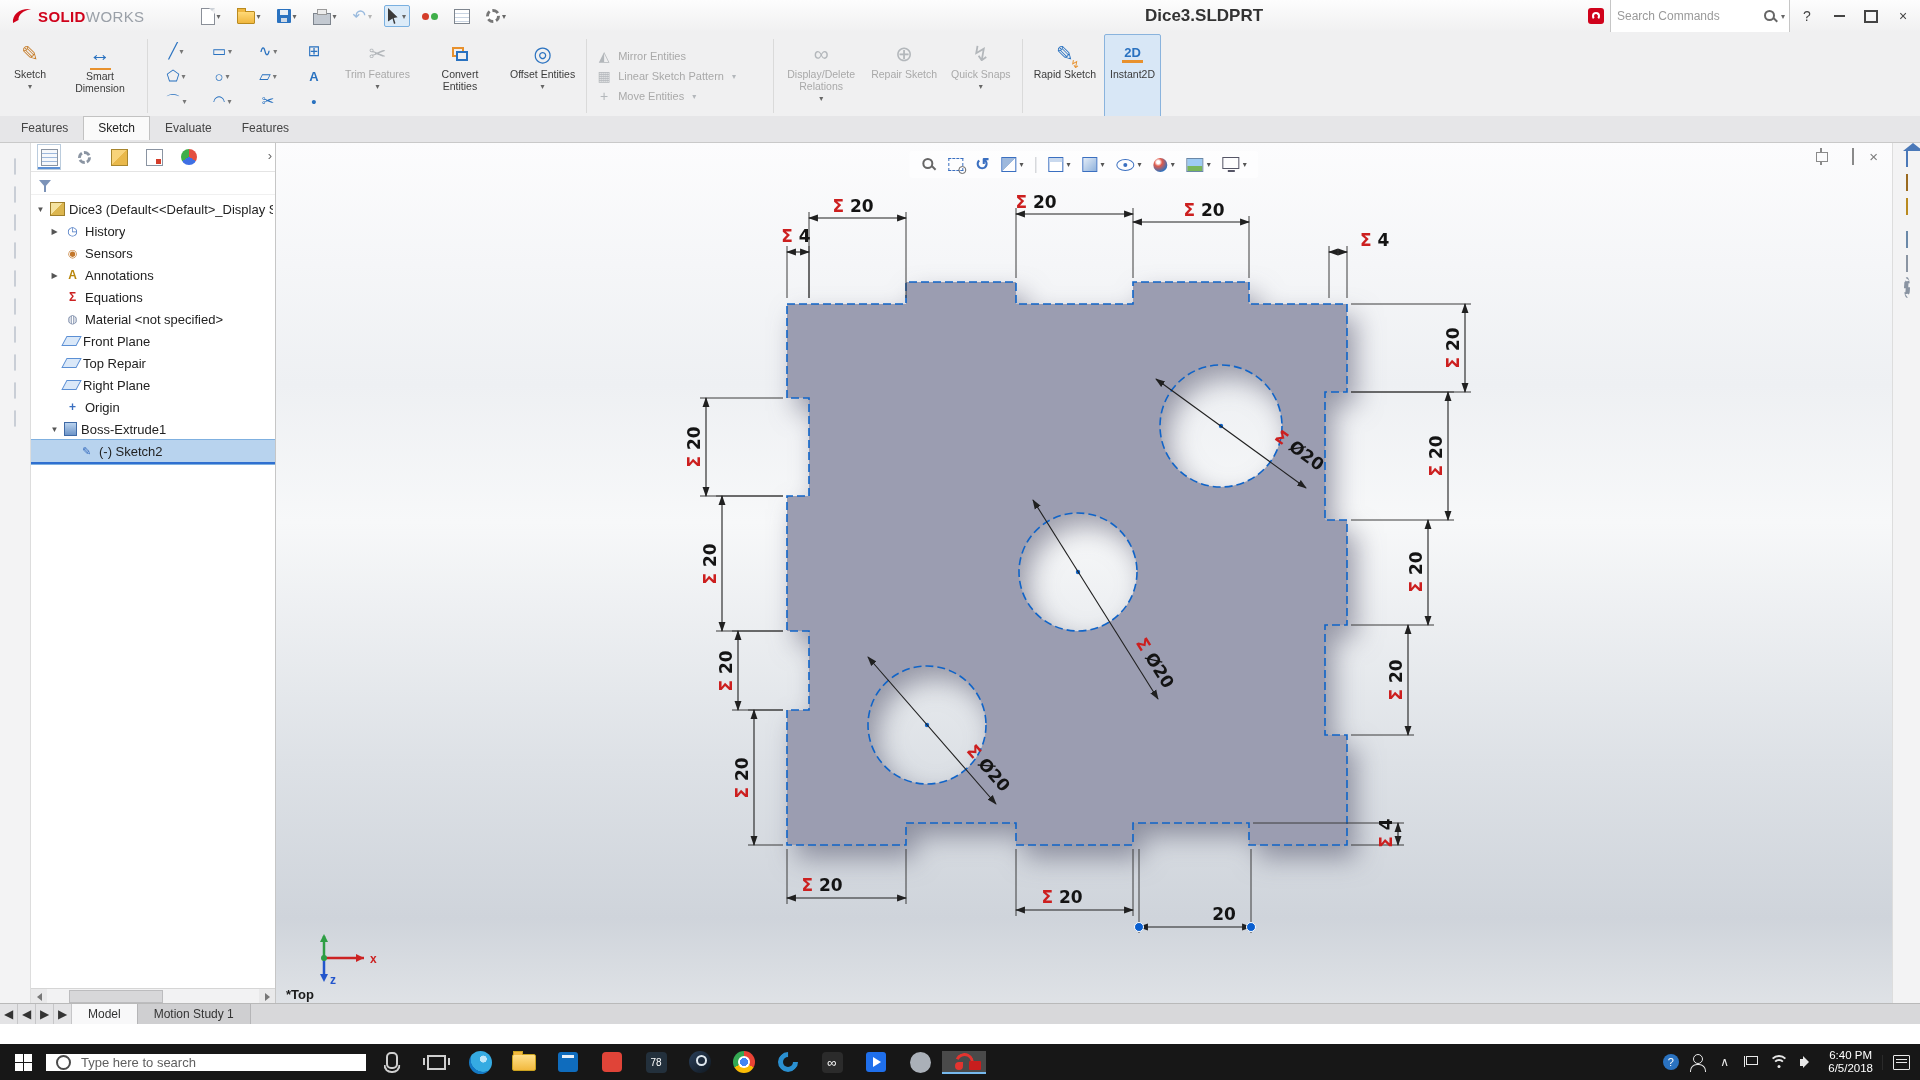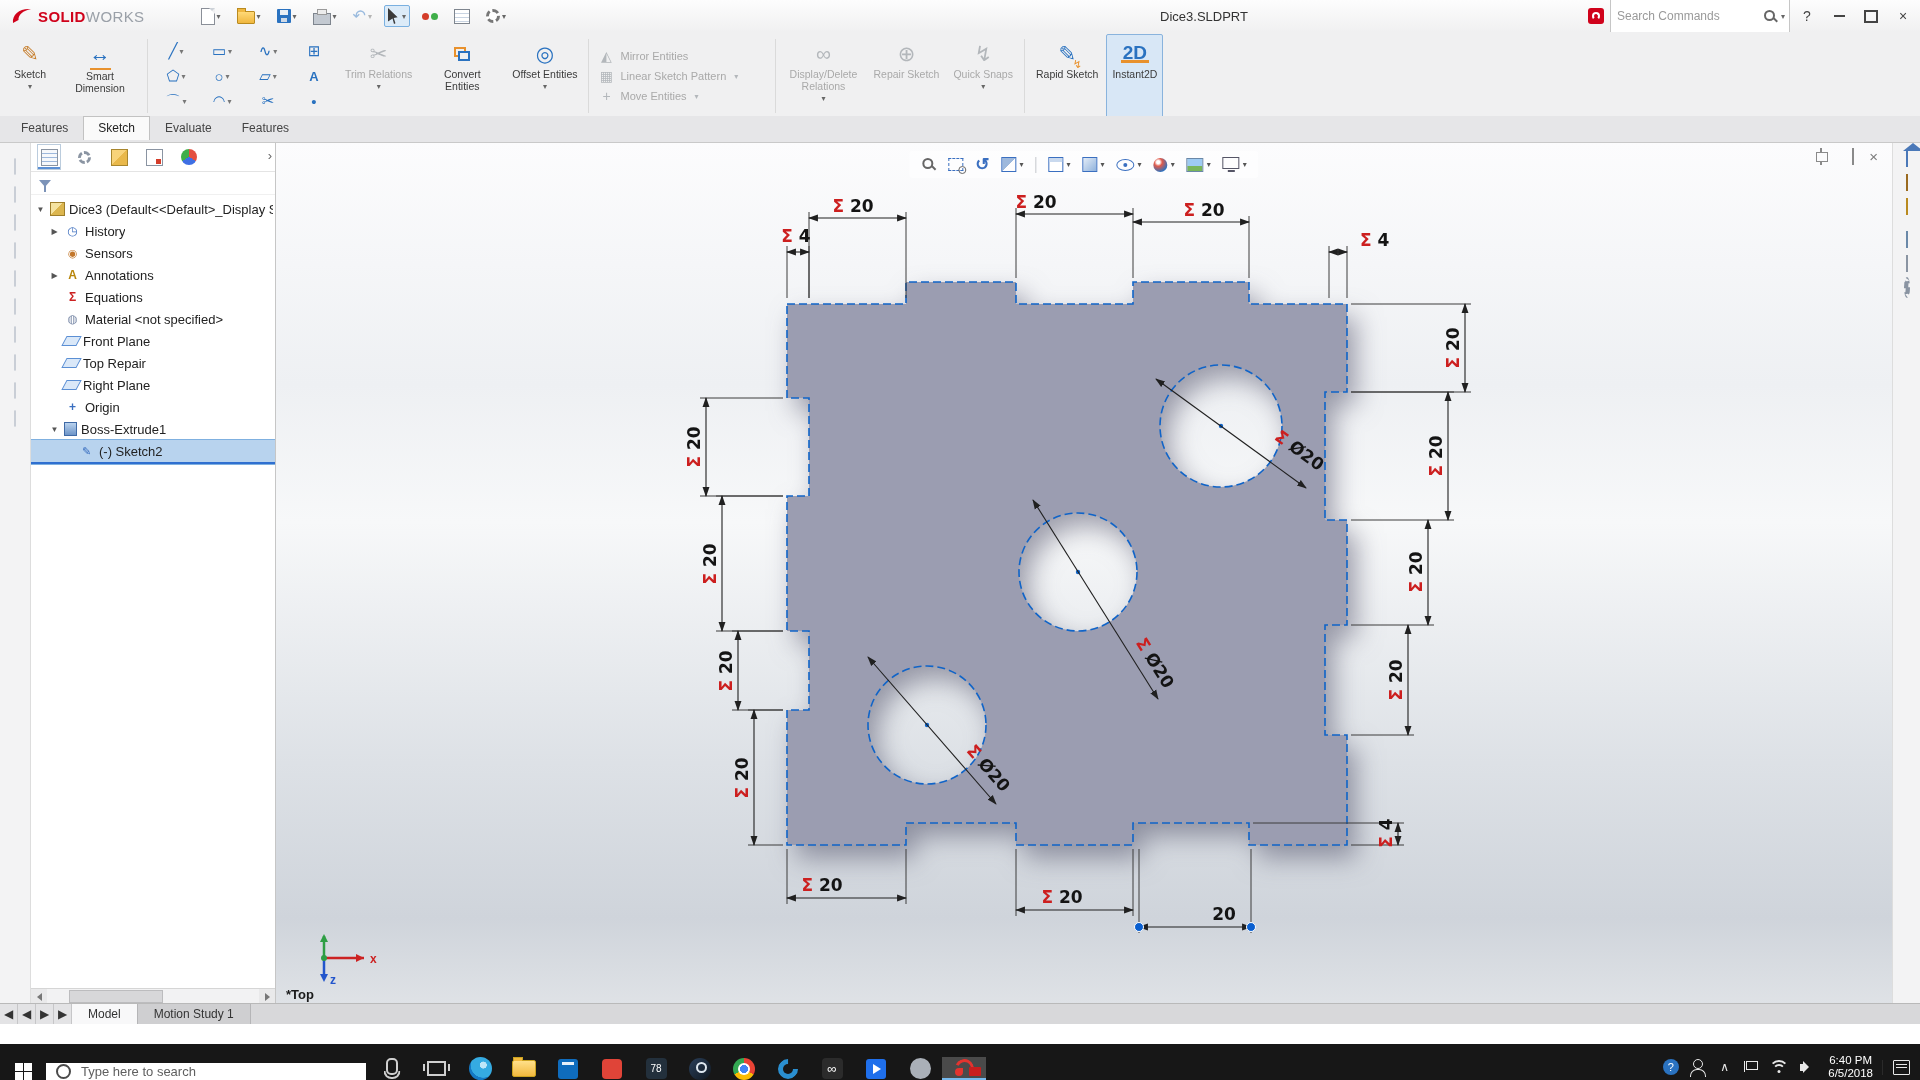--- a/index.html
+++ b/index.html
@@ -16,21 +16,21 @@
   .menus{display:flex;align-items:center;}
   .menu{padding:5px 10px;font-size:13px;color:#333;}
   .pinbtn{position:relative;width:18px;height:18px;margin-left:4px;}
   .pinbtn::before{content:"";position:absolute;left:4px;top:3px;width:8px;height:8px;border-radius:50%;background:#e06a12;}
   .pinbtn::after{content:"";position:absolute;left:9px;top:10px;width:2px;height:7px;background:#777;transform:rotate(35deg);}
   .qat{display:flex;align-items:center;gap:8px;margin-left:40px;}
   .qbtn{display:flex;align-items:center;gap:2px;padding:2px 3px;border:1px solid transparent;}
   .qbtn.pressed{background:#dcebf8;border:1px solid #7ab0e0;border-radius:2px;}
   .qbtn.dis{opacity:.45;}
   .qcaret{font-size:8px;color:#666;}
-  .doc-title{position:absolute;left:1204px;transform:translateX(-50%);font-size:13px;color:#333;white-space:nowrap;}
+  .doc-title{position:absolute;left:1204px;transform:translateX(-50%);font-size:17px;color:#333;white-space:nowrap;font-weight:bold;}
   .tb-right{position:absolute;right:0;top:0;height:32px;display:flex;align-items:center;gap:2px;padding-right:2px;}
   .sw-badge{width:16px;height:16px;background:#d0021b;border-radius:3px;margin-right:4px;position:relative;}
   .sw-badge::after{content:"";position:absolute;inset:4px;border:2px solid #fff;border-radius:50%;border-bottom-color:transparent;}
   .searchbox{width:170px;height:23px;background:#fff;border:1px solid #c6c6c6;display:flex;align-items:center;padding:12px 4px;gap:3px;}
   .searchbox input{flex:1;border:none;outline:none;font-size:12px;min-width:0;background:transparent;color:#444;}
   .searchbox input::placeholder{color:#9a9a9a;}
   .mag{position:relative;width:15px;height:15px;flex:none;}
   .mag::before{content:"";position:absolute;left:1px;top:1px;width:7px;height:7px;border:2px solid #666;border-radius:50%;}
   .mag::after{content:"";position:absolute;left:10px;top:10px;width:5px;height:2px;background:#666;transform:rotate(45deg);}
   .winbtn{width:30px;height:31px;display:flex;align-items:center;justify-content:center;font-size:14px;color:#444;}
@@ -66,21 +66,21 @@
   .bigbtn .blabel{text-align:center;white-space:normal;max-width:72px;}
   .bigbtn .bcaret{font-size:8px;color:#666;margin-top:1px;}
   .bigbtn.dis{color:#a9a9a9;}
   .bigbtn.dis .bico{color:#b3b7bb;}
   .bigbtn.on{background:#d8e7f6;border:1px solid #89b3dd;border-radius:2px;}
   .ico-pencil{color:#c77f2e !important;}
   .ico-dim{border-bottom:2px solid #e8912d;padding-bottom:0px;}
   .mi-convert{position:relative;width:16px;height:14px;}
   .mi-convert::before{content:"";position:absolute;inset:0 4px 4px 0;border:2px solid #e8912d;}
   .mi-convert::after{content:"";position:absolute;inset:4px 0 0 4px;border:2px solid #2a72c0;background:#f0f0f1;}
-  .ico-2d{font-size:19px;font-weight:bold;color:#2a72c0;border-bottom:3px solid #e8912d;padding:1px 2px;}
+  .ico-2d{font-size:13px;font-weight:bold;color:#2a72c0;border-bottom:3px solid #e8912d;padding:1px 2px;}
   .ico-rapid{position:relative;}
   .ico-rapid .zap{position:absolute;right:-6px;bottom:-2px;font-size:11px;color:#e8912d;}
   .toolgrid{display:grid;grid-template-columns:repeat(4,46px);grid-auto-rows:25px;align-content:center;}
   .cell{display:flex;align-items:center;justify-content:center;gap:2px;color:#2a72c0;font-size:15px;}
   .cell .g-a{font-weight:bold;font-size:13px;}
   .gcaret{font-size:8px;color:#777;}
   .rowstack{display:flex;flex-direction:column;justify-content:center;gap:4px;min-width:168px;padding:0 4px;}
   .rowbtn{display:flex;align-items:center;gap:6px;font-size:11px;color:#a9a9a9;}
   .rowbtn .rico{width:16px;text-align:center;font-size:14px;color:#b3b7bb;}
   .rcaret{font-size:8px;color:#b3b7bb;margin-left:2px;}
@@ -192,21 +192,21 @@
     display:flex;align-items:center;font-size:12px;color:#333;}
   .sb-left{padding-left:8px;}
   .sb-right{margin-left:auto;display:flex;align-items:center;}
   .sb-mode{margin-right:86px;}
   .sb-units{display:flex;align-items:center;gap:4px;margin-right:66px;}
   .sb-units .u-caret{font-size:8px;color:#555;}
   .sb-globe{width:14px;height:14px;border:1.5px solid #5a7a9a;border-radius:50%;position:relative;margin-right:8px;}
   .sb-globe::after{content:"";position:absolute;left:50%;top:0;bottom:0;width:1.5px;background:#5a7a9a;transform:translateX(-50%);}
 
   
-  .taskbar{position:absolute;left:0;right:0;bottom:0;height:36px;background:#171717;display:flex;align-items:flex-end;color:#e8e8e8;}
+  .taskbar{position:absolute;left:0;right:0;bottom:0;height:36px;background:#171717;display:flex;align-items:center;color:#e8e8e8;}
   .tstart{width:46px;display:flex;align-items:center;justify-content:center;}
   .winlogo{display:grid;grid-template-columns:8px 8px;grid-template-rows:8px 8px;gap:1px;}
   .winlogo i{background:#fff;}
   .tsearch{width:300px;background:#fff;display:flex;align-items:center;gap:8px;padding:0 10px;}
   .cortana{width:15px;height:15px;border-radius:50%;border:2px solid #4a4a4a;box-sizing:border-box;flex:none;}
   .tsearch input{flex:1;border:none;outline:none;font-size:13px;color:#444;min-width:0;}
   .tsearch input::placeholder{color:#5f5f5f;}
   .tapps{display:flex;align-items:stretch;margin-left:4px;}
   .tapp{width:44px;display:flex;align-items:center;justify-content:center;position:relative;}
   .tapp.active{background:#4a4a4a;box-shadow:inset 0 -2px 0 #76b9ed;}
@@ -377,21 +377,21 @@
         </span>
       <span class="cell">
           <span>✂</span>
         </span>
       <span class="cell">
           <span>•</span>
         </span>
     </div>
     <button class="bigbtn dis">
       <span class="bico">✂</span>
-      <span class="blabel">Trim Relations</span>
+      <span class="blabel">Trim Features</span>
       <span class="bcaret">▾</span>
     </button>
     <button class="bigbtn">
       <span class="bico">
           <span class="mi-convert"></span>
         </span>
       <span class="blabel">Convert Entities</span>
     </button>
     <button class="bigbtn">
       <span class="bico">◎</span>

